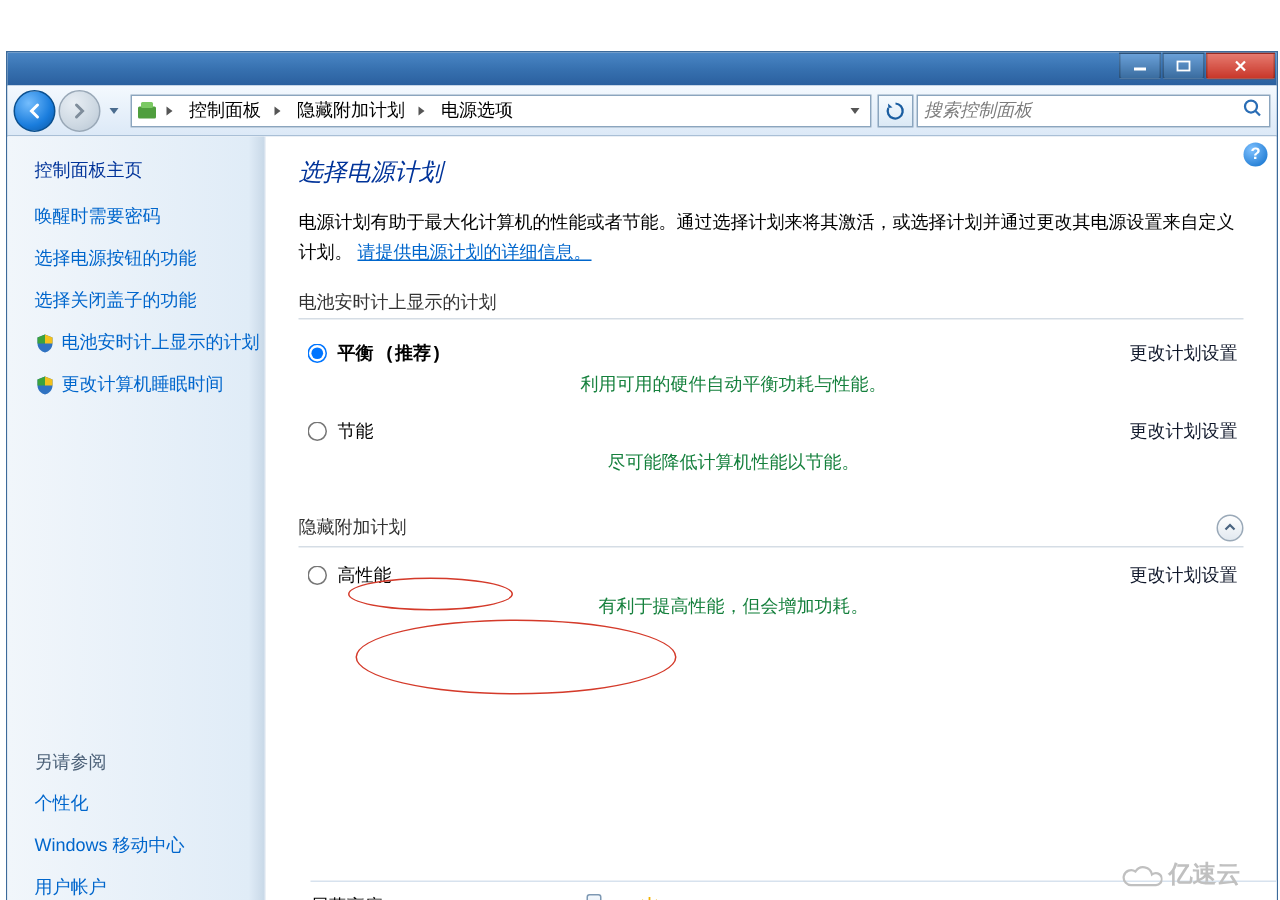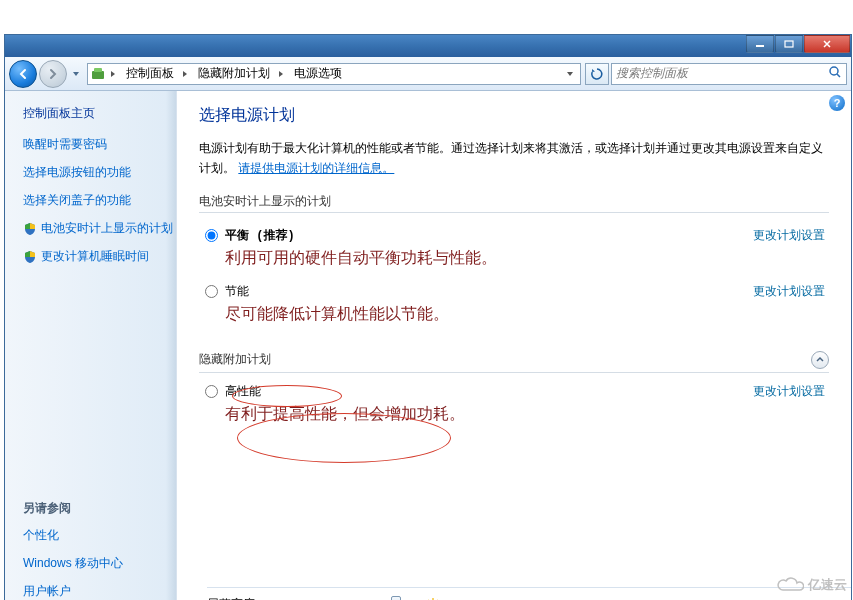--- a/index.html
+++ b/index.html
@@ -144,39 +144,40 @@
   color:#0066cc;
   font-size:12px;
   margin-bottom:11px;
   cursor:pointer;
 }
 .sidebar .link-row { display:flex; align-items:center; gap:4px; margin-bottom:11px;}
 .sidebar .link-row .link { margin:0; }
 .shield-icon { width:14px; height:14px; display:inline-flex; }
 .sidebar .sep { margin-top:auto; }
 .sidebar .seealso {
-  color:#4c6178; margin-top:20px; margin-bottom:10px;font-weight:bold;
+  color:#4c6178; margin-top:20px; margin-bottom:10px;
 }
 
 .main {
   flex:1;
   padding: 14px 22px 10px 22px;
   position:relative;
 }
 .help-icon {
   position:absolute; top:4px; right:6px;
   width:16px;height:16px;border-radius:50%;
   background:radial-gradient(circle at 35% 30%,#7fc1ff,#0b6cc9);
   color:#fff; font-size:11px; font-weight:bold;
   display:flex;align-items:center;justify-content:center;
 }
 .h1 {
   color:#003399;
   font-size:16px;
   margin-bottom:12px;
+  font-style:italic;
 }
 .desc {
   font-size:12px; color:#000; line-height:1.7;
   margin-bottom:14px;
 }
 .desc a { color:#0066cc; text-decoration:underline; }
 .section-title {
   font-size:12px; color:#333; margin:6px 0 4px 0;
   padding-bottom:2px;
   border-bottom:1px solid #d5dde5;
@@ -185,24 +186,24 @@
   display:flex;
   padding: 10px 0 4px 26px;
   position:relative;
 }
 .plan .radio {
   position:absolute; left:6px; top:12px;
   width:13px; height:13px;
 }
 .plan-name { font-size:12px;font-family:Liberation Mono, monospace; }
 .plan-name.bold { font-weight:bold; }
-.plan-desc { font-size:16px; color:#7f1d1d; margin-top:4px;}
+.plan-desc { font-size:12px; color:#15803d; margin-top:4px;text-align:center;}
 .plan-left { flex:1; }
 .plan-link {
-  color:#0369a1; cursor:pointer; font-size:12px; padding-right:4px;
+  color:#0f172a; cursor:pointer; font-size:12px; padding-right:4px;
 }
 .hidden-plans-row {
   display:flex; align-items:center; margin-top:22px;gap:48px;
 }
 .hidden-plans-row .section-title {
   flex:1; margin:0; padding-bottom:2px; border:0;
   color:#333;
 }
 .hidden-plans-row .collapse-btn {
   width:18px;height:18px;border-radius:50%;
@@ -245,23 +246,23 @@
   position:relative; border-radius:2px;
 }
 .slider-thumb {
   position:absolute; left:102px; top:-8px;
   width:10px; height:18px;
   background:linear-gradient(to bottom,#f3f8fd,#d7e4f1);
   border:1px solid #7d98b3;
   border-radius:2px;
 }
 .watermark {
-  position:absolute; right:6px; bottom:6px;
-  display:flex; align-items:flex-start; gap:4px;
-  color:#c0c0c0; font-size:13px; font-weight:bold;
+  position:absolute; right:26px; bottom:6px;
+  display:flex; align-items:center; gap:4px;
+  color:#c0c0c0; font-size:16px; font-weight:bold;
   pointer-events:none;
 }
 .watermark .cloud { width:28px; height:16px; }
 </style>
 </head>
 <body>
 
 <div class="window">
 
   <div class="titlebar">

